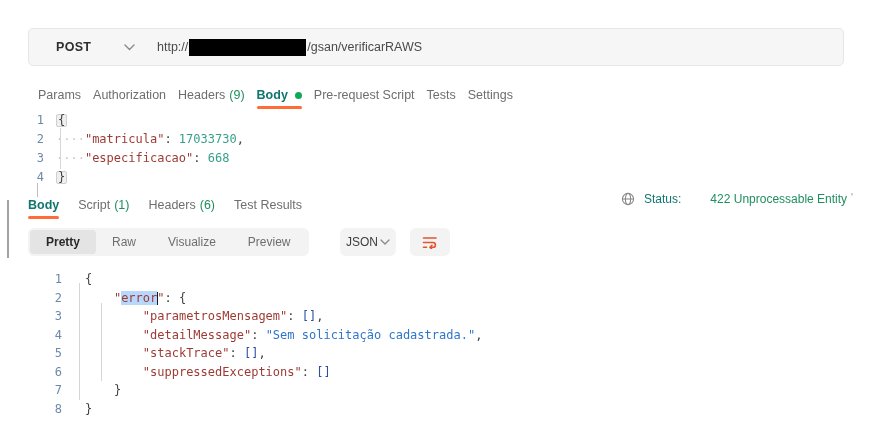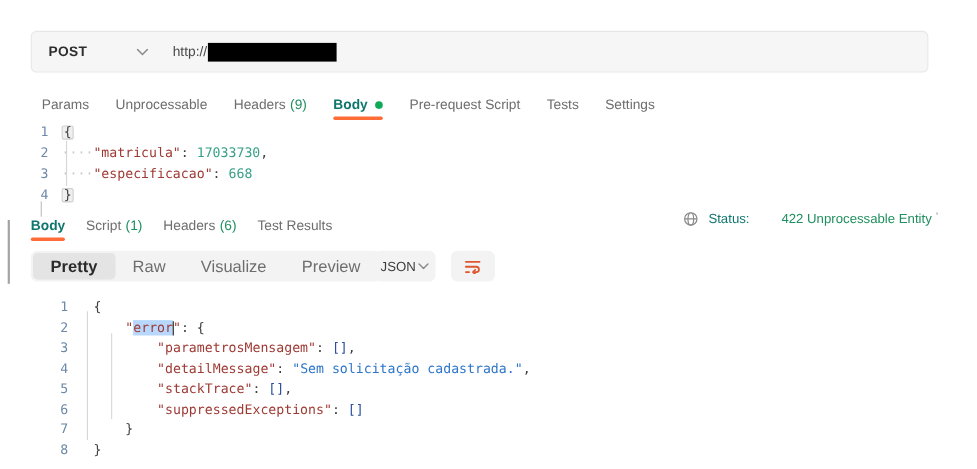--- a/index.html
+++ b/index.html
@@ -12,39 +12,39 @@
   
   .url-bar {
     position:absolute; left:28px; top:28px; width:816px; height:38px;
     background:#f6f6f6; border:1px solid #e7e7e7; border-radius:5px;
     display:flex; align-items:center; box-sizing:border-box;
   }
   .method-select {
     width:116px; height:100%; display:flex; align-items:center;
     padding-left:15px; box-sizing:border-box; cursor:pointer;
   }
-  .method-label { font-size:12.5px; font-weight:700; color:#2e2e2e; letter-spacing:.3px; }
+  .method-label { font-size:12.5px; font-weight:700; color:#2e2e2e; letter-spacing:.3px;margin-left:12px; }
   .method-select svg { margin-left:auto; margin-right:10px; }
   .url-text {
     display:flex; align-items:center; font-size:12.5px; color:#4a4a4a;
     margin-left:12px; white-space:pre;
   }
   .redaction { display:inline-block; width:117px; height:17px; background:#000; margin:0 1px; }
 
   
   .tab-row { position:absolute; display:flex; align-items:center; height:18px; }
   .tab { position:relative; display:flex; align-items:center; font-size:12.5px; color:#6e6e6e; cursor:pointer; }
   .tab.active { color:#0f766e; font-weight:600; }
   .tab.active::after {
     content:''; position:absolute; left:0; right:0; bottom:-7px; height:3px;
     background:#ff6c37; border-radius:2px;
   }
   .tab .count { margin-left:4px; color:#1f8f5f; }
   .tab .dot { width:7px; height:7px; border-radius:50%; background:#0fa958; margin-left:7px; }
-  #req-tabs { left:38px; top:86px; gap:24px; }
+  #req-tabs { left:38px; top:86px; gap:12px; }
   #res-tabs { left:28px; top:196px; gap:19px; }
 
   
   .editor { position:absolute; left:0; font-family:"DejaVu Sans Mono", monospace; font-size:12px; }
   .code-row { display:flex; align-items:center; }
   #req-editor { top:110px; }
   #req-editor .code-row { height:19px; }
   #req-editor .ln { width:44px; text-align:right; color:#6d89a8; flex:none; }
   #req-editor .code { margin-left:12px; }
   #res-editor { top:270px; }
@@ -82,21 +82,21 @@
   .status-value { color:#1f8f5f; font-weight:500;margin-left:20px; }
   .edge-tick { position:absolute; left:851px; top:192px; color:#8f8f8f; font-size:10px; }
 
   
   .seg-control {
     position:absolute; left:28px; top:228px; height:28px; background:#f3f3f3;
     border-radius:6px; display:flex; align-items:center; padding:0 2px; box-sizing:border-box;
   }
   .seg {
     padding:0 16px; height:24px; display:flex; align-items:center; border-radius:4px;
-    font-size:15px; color:#6e6e6e; cursor:pointer;
+    font-size:12px; color:#6e6e6e; cursor:pointer;
   }
   .seg.active { background:#e4e4e4; color:#2a2a2a; font-weight:600; }
   .pill {
     position:absolute; top:228px; height:28px; background:#f3f3f3; border-radius:6px;
     display:flex; align-items:center; justify-content:center; cursor:pointer; box-sizing:border-box;
   }
   #format-pill { left:340px; width:56px; gap:2px; font-size:12px; color:#3c3c3c; font-weight:500; }
   #wrap-pill { left:410px; width:40px; }
 
   .artifact-line { position:absolute; background:#a3a3a3; }
@@ -106,29 +106,29 @@
 </head>
 <body>
 
 <div class="url-bar">
   <div class="method-select">
     <span class="method-label">POST</span>
     <svg width="11" height="7" viewBox="0 0 11 7">
         <path d="M1 1l4.5 4.5L10 1" stroke="#8a8a8a" stroke-width="1.4" fill="none" stroke-linecap="round"></path>
       </svg>
   </div>
-  <div class="url-text"><span>http://</span><span class="redaction"></span></div>
+  <div class="url-text"><span>http://</span><span class="redaction"></span><span>/gsan/verificarRAWS</span></div>
 </div>
 
 <div class="tab-row" id="req-tabs">
     <div class="tab">
       <span>Params</span>
     </div>
     <div class="tab">
-      <span>Unprocessable</span>
+      <span>Authorization</span>
     </div>
     <div class="tab">
       <span>Headers</span>
       <span class="count">(9)</span>
     </div>
     <div class="tab active">
       <span>Body</span>
       <span class="dot"></span>
     </div>
     <div class="tab">

